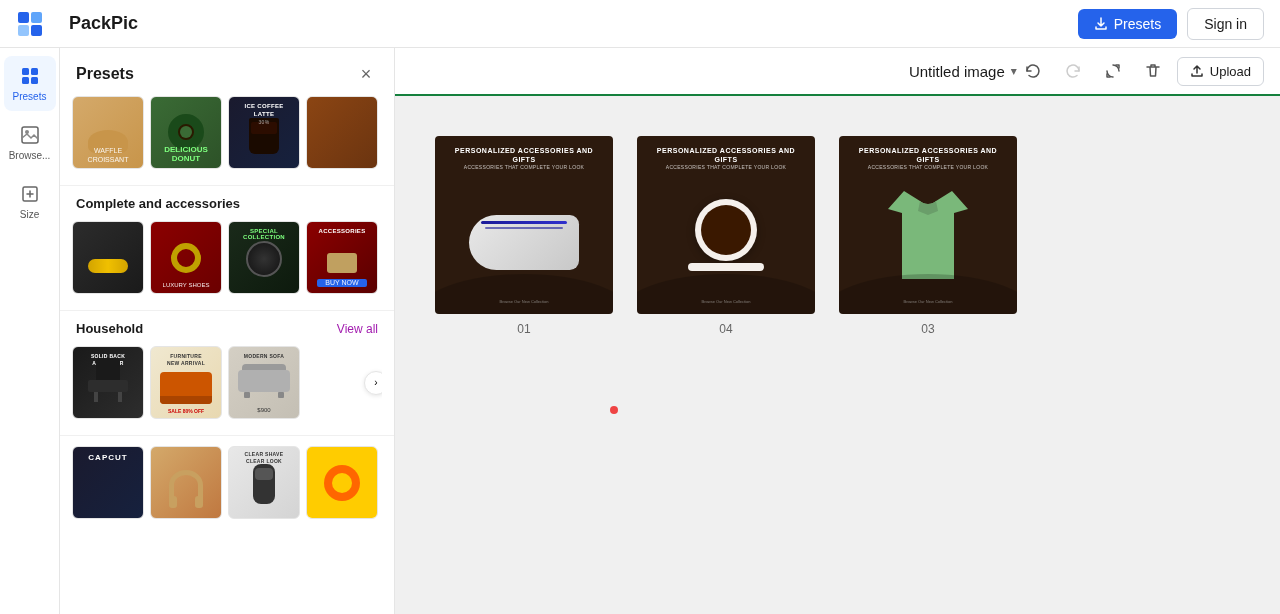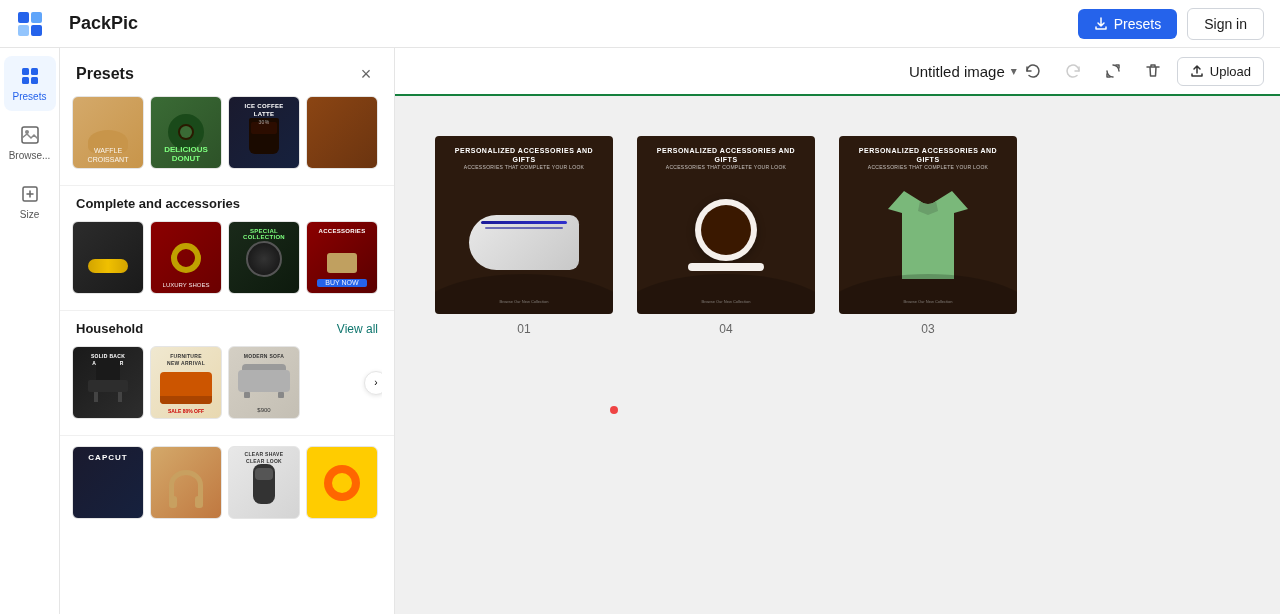--- a/index.html
+++ b/index.html
@@ -161,21 +161,21 @@
       margin-bottom: 10px;
       padding: 0 4px;
     }
     .section-title {
       font-size: 13px;
       font-weight: 600;
       color: #1a1a1a;
     }
     .view-all-link {
       font-size: 12px;
-      color: #0f766e;
+      color: #a21caf;
       cursor: pointer;
       background: none;
       border: none;
     }
 
     .preset-grid {
       display: flex;
       flex-wrap: wrap;
       gap: 6px;
       position: relative;

